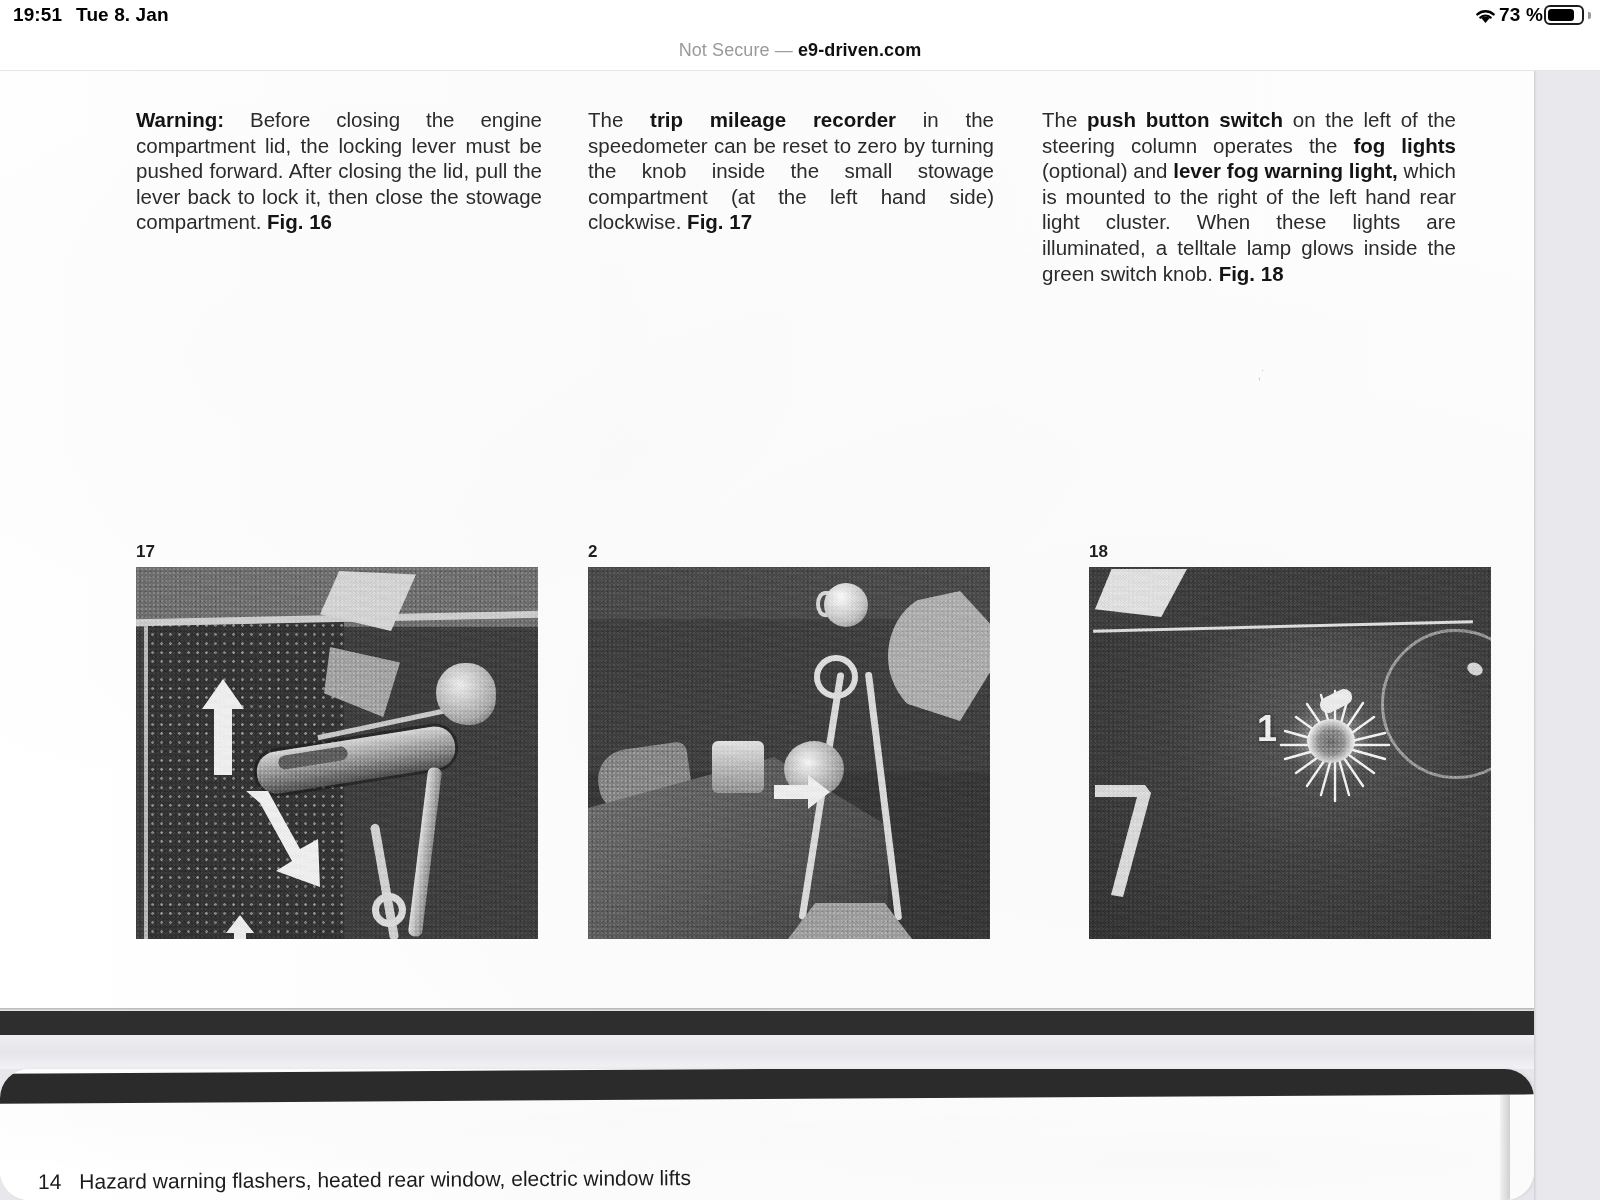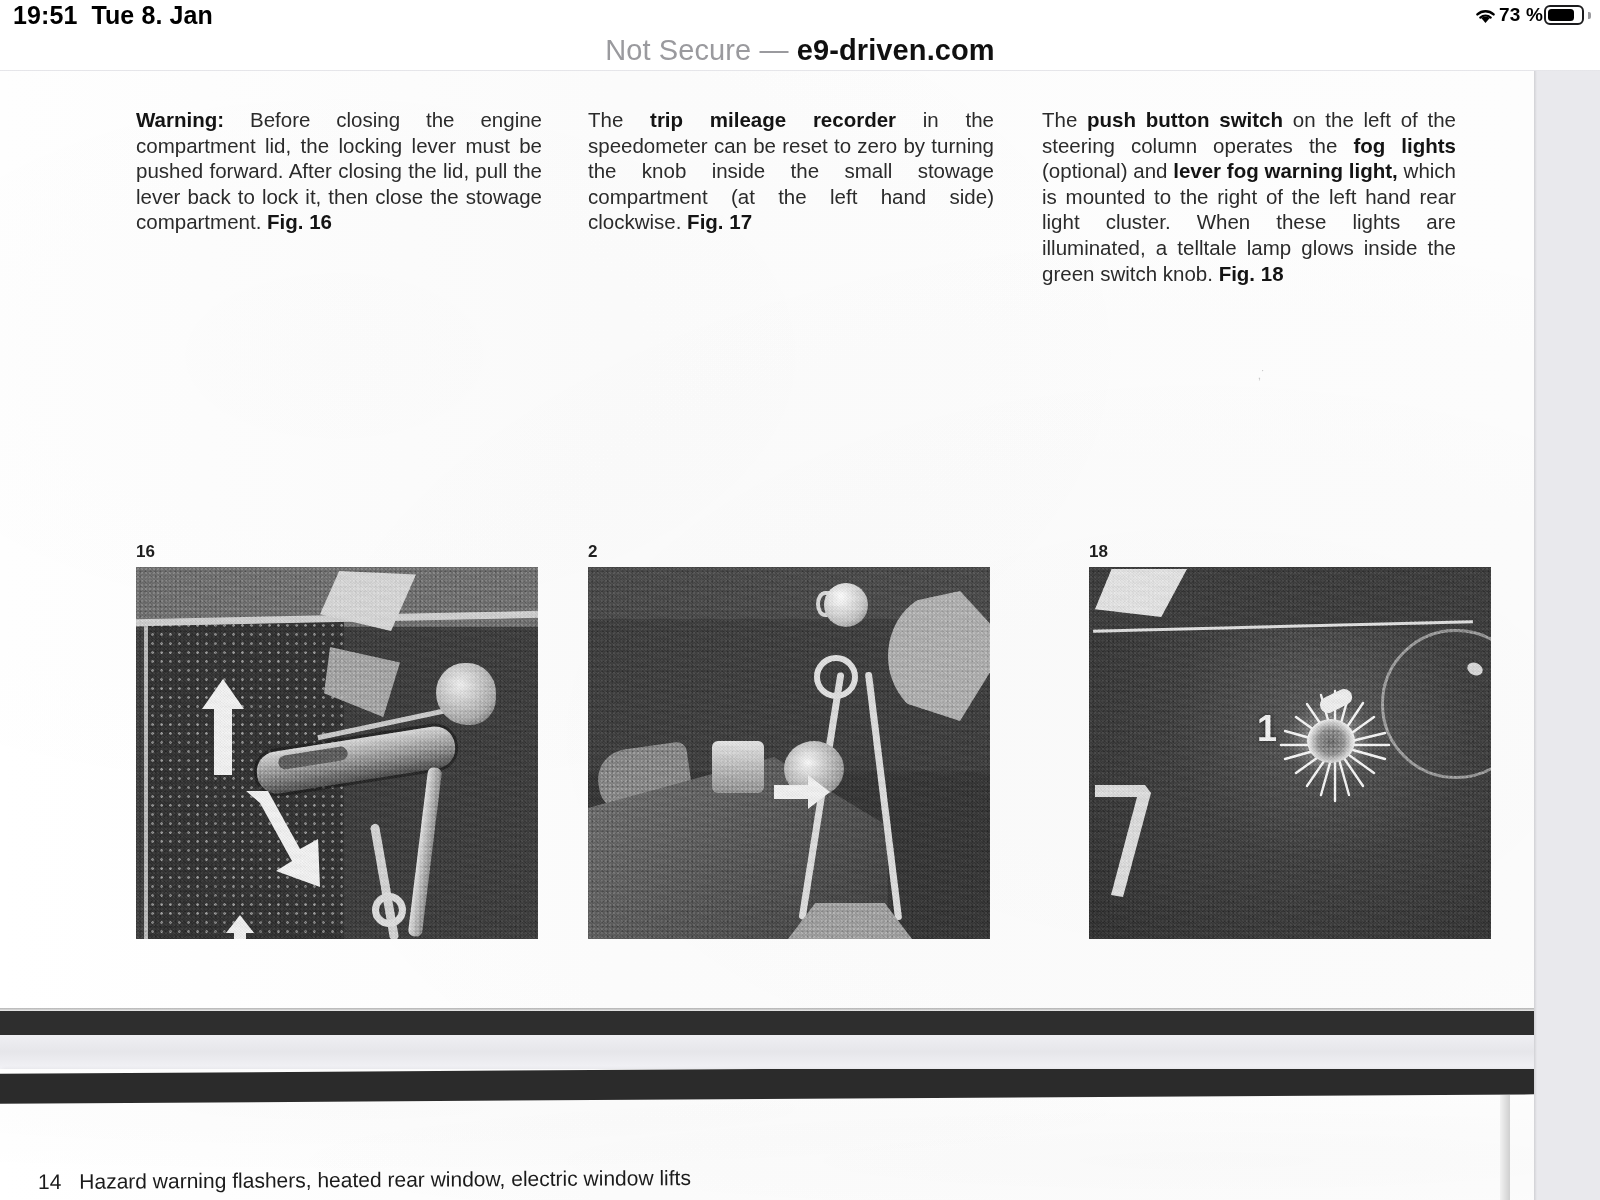--- a/index.html
+++ b/index.html
@@ -14,21 +14,21 @@
   #status-bar {
     position: absolute; top: 0; left: 0;
     width: 1600px; height: 30px;
     display: flex; align-items: center;
     background: #ffffff;
     z-index: 40;
   }
   .sb-left {
     display: flex; align-items: center; gap: 14px;
     margin-left: 13px;
-    font-size: 25px; font-weight: bold; color: #000;
+    font-size: 19px; font-weight: bold; color: #000;
     letter-spacing: 0.1px;
   }
   .sb-right {
     position: absolute; right: 12px; top: 0; height: 30px;
     display: flex; align-items: center; gap: 1px;
   }
   .wifi-icon { width: 25px; height: 19px; display:block; }
   .batt-pct { font-size: 19px; font-weight: bold; color: #000; letter-spacing: 0.2px;}
   .batt-wrap { position: relative; width: 44px; height: 21px; display:flex; align-items:center;}
   .batt-body {
@@ -46,21 +46,21 @@
 
   
   #browser-top {
     position: absolute; top: 30px; left: 0;
     width: 1600px; height: 40px;
     background: #ffffff;
     display: flex; align-items: center; justify-content: center;
     z-index: 38;
   }
   #url-label {
-    font-size: 29px; color: #1d1d1f;
+    font-size: 18px; color: #1d1d1f;
     letter-spacing: 0.1px;
     white-space: nowrap;
   }
   #url-label .nsec { color: #9a9a9e; }
   #url-label .sep  { color: #9a9a9e; }
   #url-label .host { color: #101010; font-weight: bold; }
 
   
   #chrome-hairline {
     position:absolute; top: 69px; left:0; width: 1600px; height: 2px;
@@ -119,20 +119,21 @@
   }
 
   
   #sheet-2 {
     position:absolute; left:0; top: 998px;
     width: 1534px; height: 131px;
     background:#fdfdfd;
     overflow:hidden;
     z-index: 11;
     box-shadow: 2px 0 4px rgba(0,0,0,0.07);
+    border-radius: 29px;
   }
   #sheet-2-topedge {
     position:absolute; left:-10px; top: 0px;
     width: 1560px; height: 30px;
     background:#2b2b2b;
     transform: rotate(-0.35deg);
   }
   #sheet-2-rightedge{
     position:absolute; right: 24px; top: 26px; width: 10px; height: 105px;
     background: linear-gradient(to right, #f2f2f2, #cfcfcf);
@@ -469,21 +470,21 @@
         </div>
       <div class="col" id="col-3">
           <p><span>The </span><b>push button switch</b><span> on the left of the steering column operates the </span><b>fog lights</b><span> (optional) and </span><b>lever fog warning light,</b><span> which is mounted to the right of the left hand rear light cluster. When these lights are illuminated, a telltale lamp glows inside the green switch knob. </span><b>Fig. 18</b></p>
         </div>
     </div>
     <div id="scan-speck">‚˙</div>
 
     <div id="figures">
 
       <div class="fig" id="fig-16">
-        <div class="fig-num">16</div>
+        <div class="fig-num">17</div>
         <div class="fig-img">
           <div id="f16-bg"></div>
           <div id="f16-pad"></div>
           <div id="f16-topbar"></div>
           <div id="f16-hinge"></div>
           <div id="f16-bracket"></div>
           <div id="f16-rod"></div>
           <div id="f16-knob"></div>
           <div id="f16-lever"></div>
           <div id="f16-lever-slot"></div>

